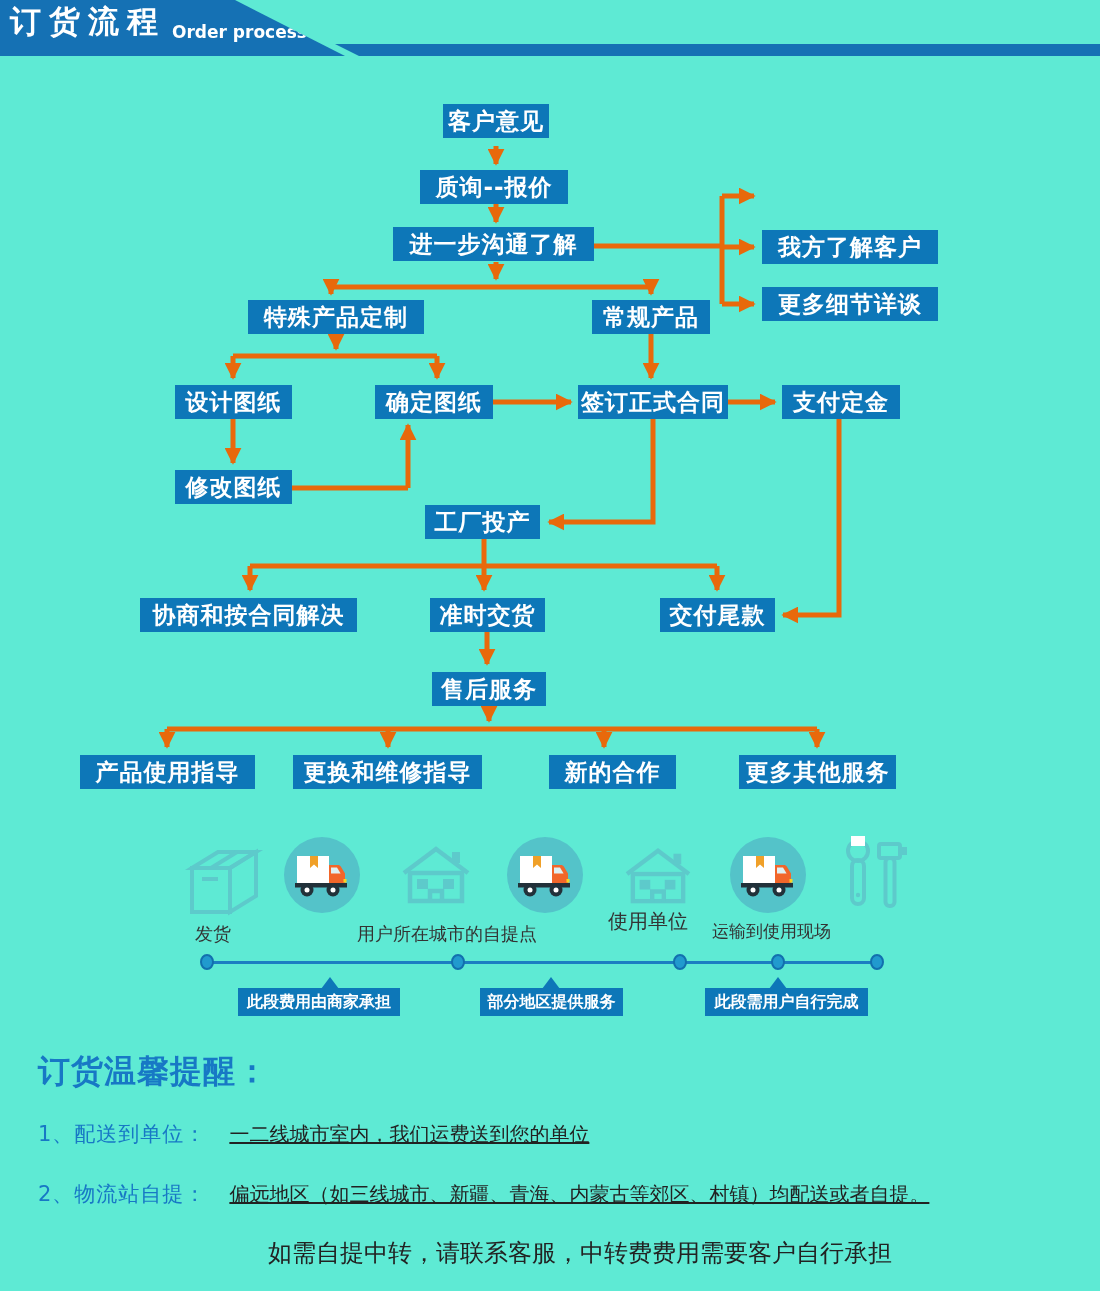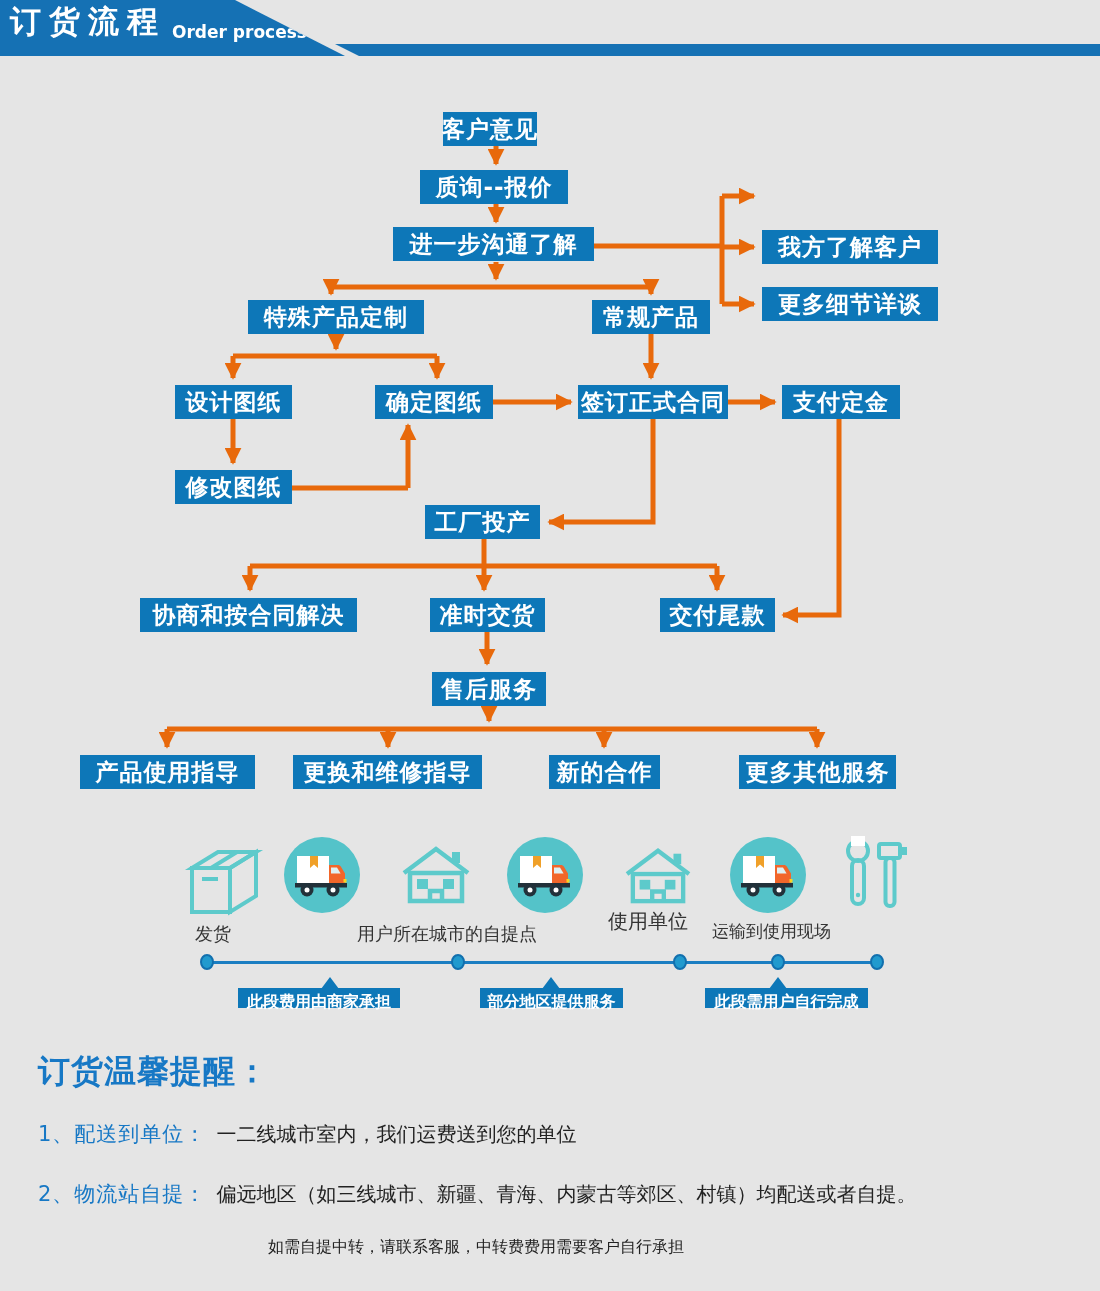--- a/index.html
+++ b/index.html
@@ -1,17 +1,17 @@
 <!DOCTYPE html>
 <html><head>
 <meta charset="utf-8">
 <style>
   html,body{margin:0;padding:0;background:#fff;}
   body{font-family:"DejaVu Sans","Liberation Sans",sans-serif;}
-  #stage{position:relative;width:1100px;height:1291px;background:#e5e5e5;overflow:hidden;}
+  #stage{position:relative;width:1100px;height:1291px;background:#5eead4;overflow:hidden;}
 
   
   .banner{position:absolute;left:0;top:0;width:345px;height:56px;background:#1571b4;
           clip-path:polygon(0 0,235px 0,345px 100%,0 100%);}
   .banner-title{position:absolute;left:10px;top:1px;color:#fff;font-size:31px;font-weight:bold;letter-spacing:8px;}
   .banner-sub{position:absolute;left:172px;top:22px;color:#fff;font-size:17px;font-weight:bold;}
   .banner-strip{position:absolute;left:335px;top:44px;width:765px;height:12px;background:#1571b4;
           clip-path:polygon(0 0,100% 0,100% 100%,24px 100%);}
 
   
@@ -20,31 +20,31 @@
 
   svg.connectors{position:absolute;left:0;top:0;z-index:1;}
 
   
   .licon{position:absolute;}
   .llabel{position:absolute;color:#333;font-size:18px;white-space:nowrap;}
 
   
   .tline{position:absolute;left:207px;top:961px;width:670px;height:3px;background:#1b7ec2;}
   .dot{position:absolute;top:954px;width:14px;height:16px;border-radius:50%;background:#219ace;border:2px solid #1270ae;box-sizing:border-box;}
-  .flag{position:absolute;top:988px;height:20px;line-height:28px;background:#0d77b8;color:#fff;
+  .flag{position:absolute;top:988px;height:28px;line-height:28px;background:#0d77b8;color:#fff;
         font-weight:bold;font-size:16px;text-align:center;z-index:2;}
   .flag .tri{position:absolute;top:-11px;width:0;height:0;border-left:9px solid transparent;
         border-right:9px solid transparent;border-bottom:12px solid #0d77b8;}
 
   
   .rem-title{position:absolute;left:38px;top:1050px;color:#1778c5;font-size:32px;font-weight:bold;letter-spacing:1px;}
   .rem-row{position:absolute;white-space:nowrap;}
   .rem-head{color:#1778c5;font-size:21px;letter-spacing:1px;}
-  .rem-body{color:#222;font-size:20px;margin-left:10px;}
-  .rem-note{position:absolute;color:#222;font-size:16px;white-space:nowrap;font-family:Liberation Mono, monospace;}
+  .rem-body{color:#222;font-size:20px;margin-left:23px;text-decoration:underline;}
+  .rem-note{position:absolute;color:#222;font-size:24px;white-space:nowrap;font-family:Liberation Mono, monospace;}
 </style>
 </head>
 <body>
 
 <div id="stage">
 
   <div class="banner">
     <span class="banner-title">订货流程</span>
     <span class="banner-sub">Order process</span>
   </div>
@@ -86,40 +86,40 @@
       <path d="M487,631 V664" marker-end="url(#ah)"></path>
       <path d="M489,705 V721" marker-end="url(#ah)"></path>
       <path d="M167,729 H817"></path>
       <path d="M167,729 V747" marker-end="url(#ah)"></path>
       <path d="M388,729 V747" marker-end="url(#ah)"></path>
       <path d="M604,729 V747" marker-end="url(#ah)"></path>
       <path d="M817,729 V747" marker-end="url(#ah)"></path>
     </g>
   </svg>
 
-  <div class="fnode" style="left:443px;top:112px;width:94px">客户意见</div>
+  <div class="fnode" style="left:443px;top:104px;width:106px">客户意见</div>
   <div class="fnode" style="left:420px;top:170px;width:148px">质询--报价</div>
   <div class="fnode" style="left:393px;top:227px;width:201px">进一步沟通了解</div>
   <div class="fnode" style="left:762px;top:230px;width:176px">我方了解客户</div>
   <div class="fnode" style="left:762px;top:287px;width:176px">更多细节详谈</div>
   <div class="fnode" style="left:248px;top:300px;width:176px">特殊产品定制</div>
   <div class="fnode" style="left:592px;top:300px;width:118px">常规产品</div>
   <div class="fnode" style="left:175px;top:385px;width:117px">设计图纸</div>
   <div class="fnode" style="left:375px;top:385px;width:118px">确定图纸</div>
   <div class="fnode" style="left:578px;top:385px;width:150px">签订正式合同</div>
   <div class="fnode" style="left:782px;top:385px;width:118px">支付定金</div>
   <div class="fnode" style="left:175px;top:470px;width:117px">修改图纸</div>
   <div class="fnode" style="left:425px;top:505px;width:115px">工厂投产</div>
   <div class="fnode" style="left:140px;top:598px;width:217px">协商和按合同解决</div>
   <div class="fnode" style="left:430px;top:598px;width:115px">准时交货</div>
   <div class="fnode" style="left:660px;top:598px;width:115px">交付尾款</div>
   <div class="fnode" style="left:432px;top:672px;width:114px">售后服务</div>
   <div class="fnode" style="left:80px;top:755px;width:175px">产品使用指导</div>
   <div class="fnode" style="left:293px;top:755px;width:189px">更换和维修指导</div>
-  <div class="fnode" style="left:549px;top:755px;width:111px">新的合作</div>
+  <div class="fnode" style="left:549px;top:755px;width:127px">新的合作</div>
   <div class="fnode" style="left:739px;top:755px;width:157px">更多其他服务</div>
 
   <svg class="licon" style="left:180px;top:838px" width="84" height="78" viewBox="0 0 84 78">
     <g stroke="#5dcacb" stroke-width="4" fill="none">
       <polygon points="12,30 38,14 76,14 50,30"></polygon>
       <line x1="57" y1="14" x2="31" y2="30"></line>
       <rect x="12" y="30" width="38" height="44"></rect>
       <polygon points="50,30 76,14 76,58 50,74"></polygon>
       <line x1="22" y1="41" x2="38" y2="41"></line>
     </g>

